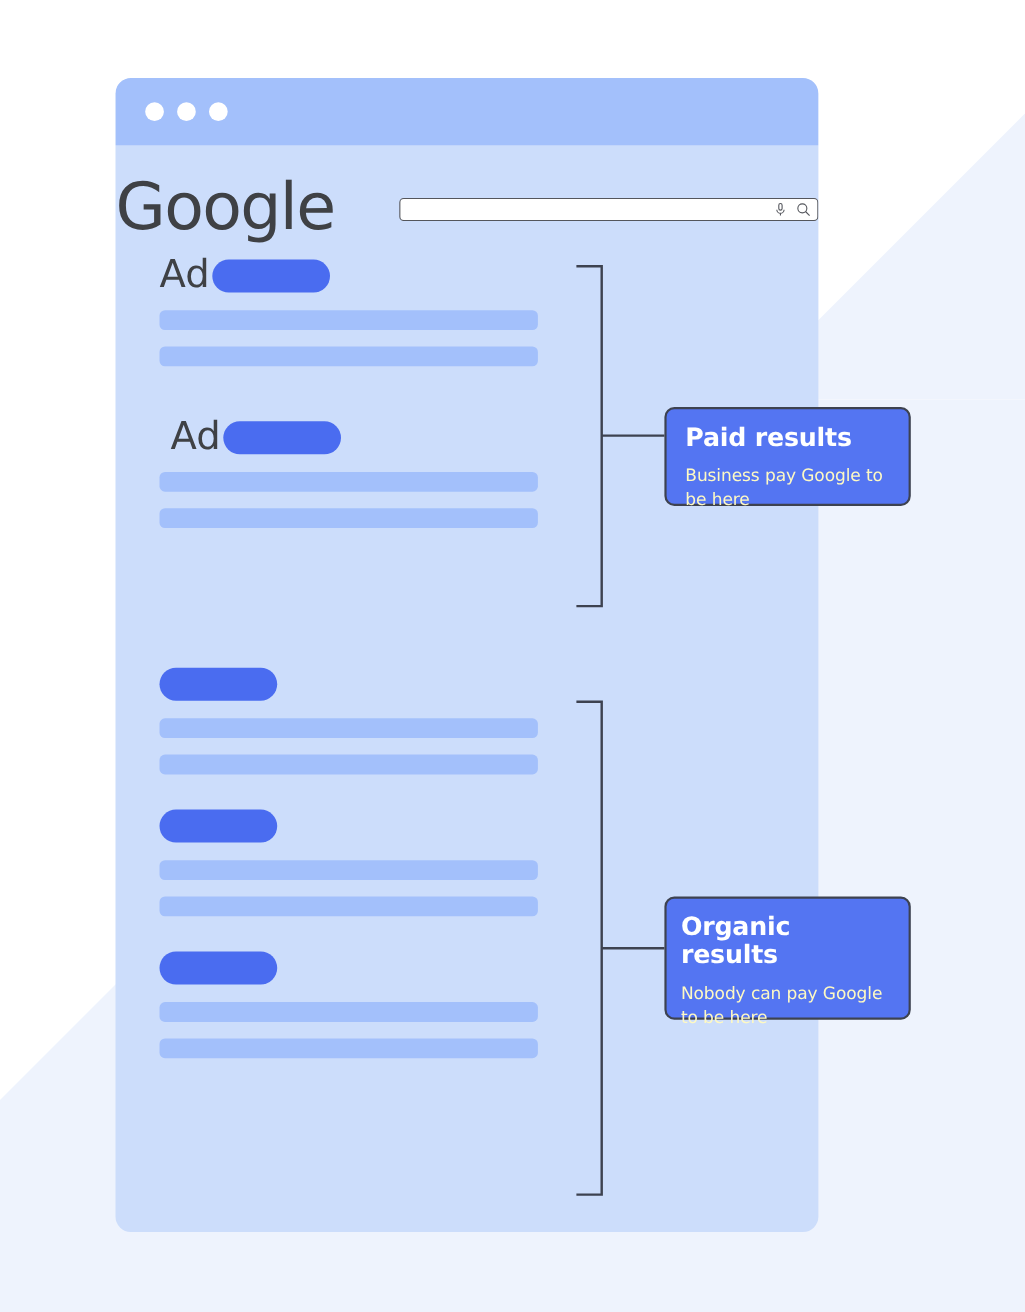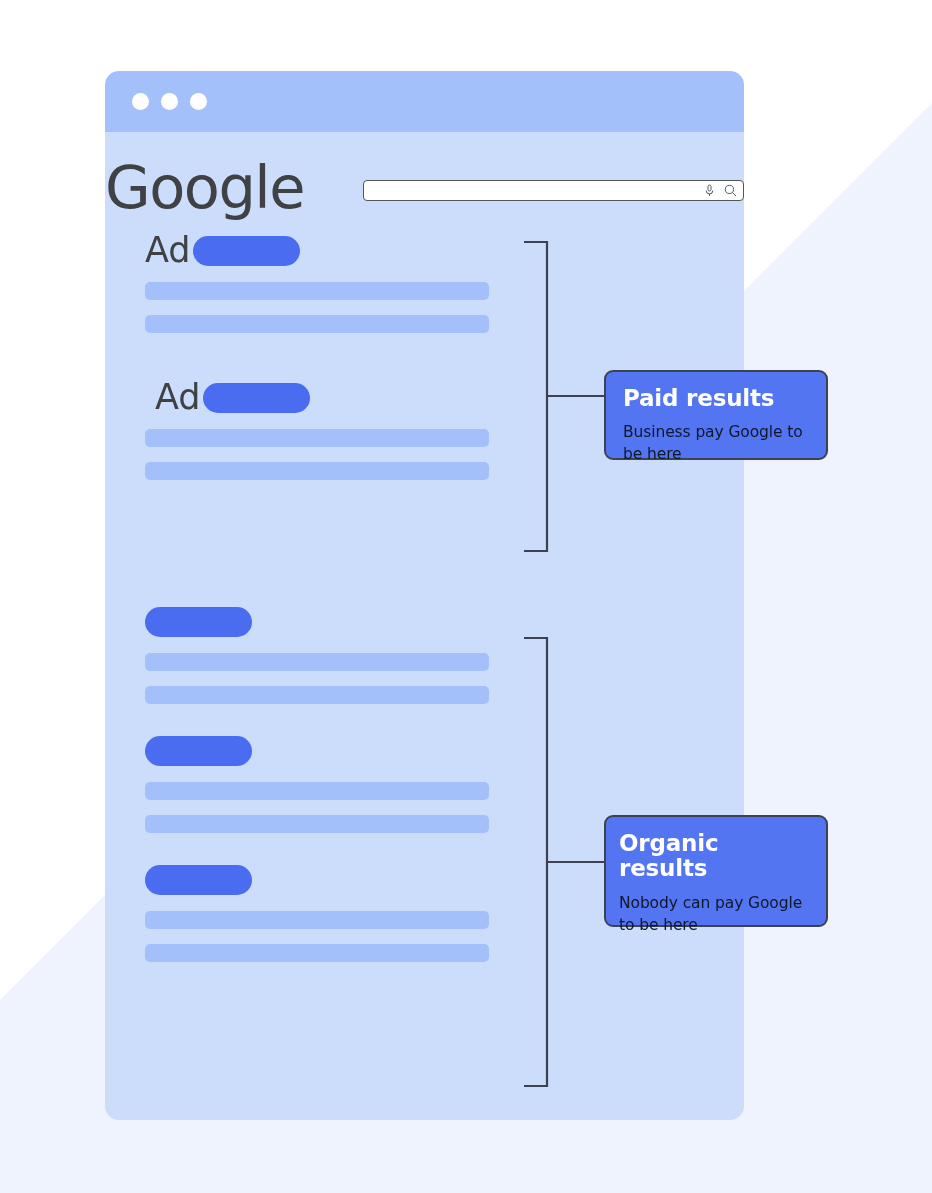--- a/index.html
+++ b/index.html
@@ -175,21 +175,21 @@
     font-size: 23px;
     font-weight: bold;
     color: #ffffff;
     line-height: 1.1;
     letter-spacing: -0.2px;
   }
   .callout-body {
     font-family: "DejaVu Sans", sans-serif;
     font-size: 15.5px;
     font-weight: 400;
-    color: #0f172a;
+    color: #fef9c3;
     line-height: 1.42;
     margin-top: 10px;
     letter-spacing: -0.1px;
   }
   #callout-paid  { left: 604px; top: 338px;  width: 224px; height: 90px; margin-top: 32px; }
   #callout-organic { left: 604px; top: 815px; width: 224px; height: 112px; padding-left: 13px; }
 </style>
 </head>
 <body>
 

